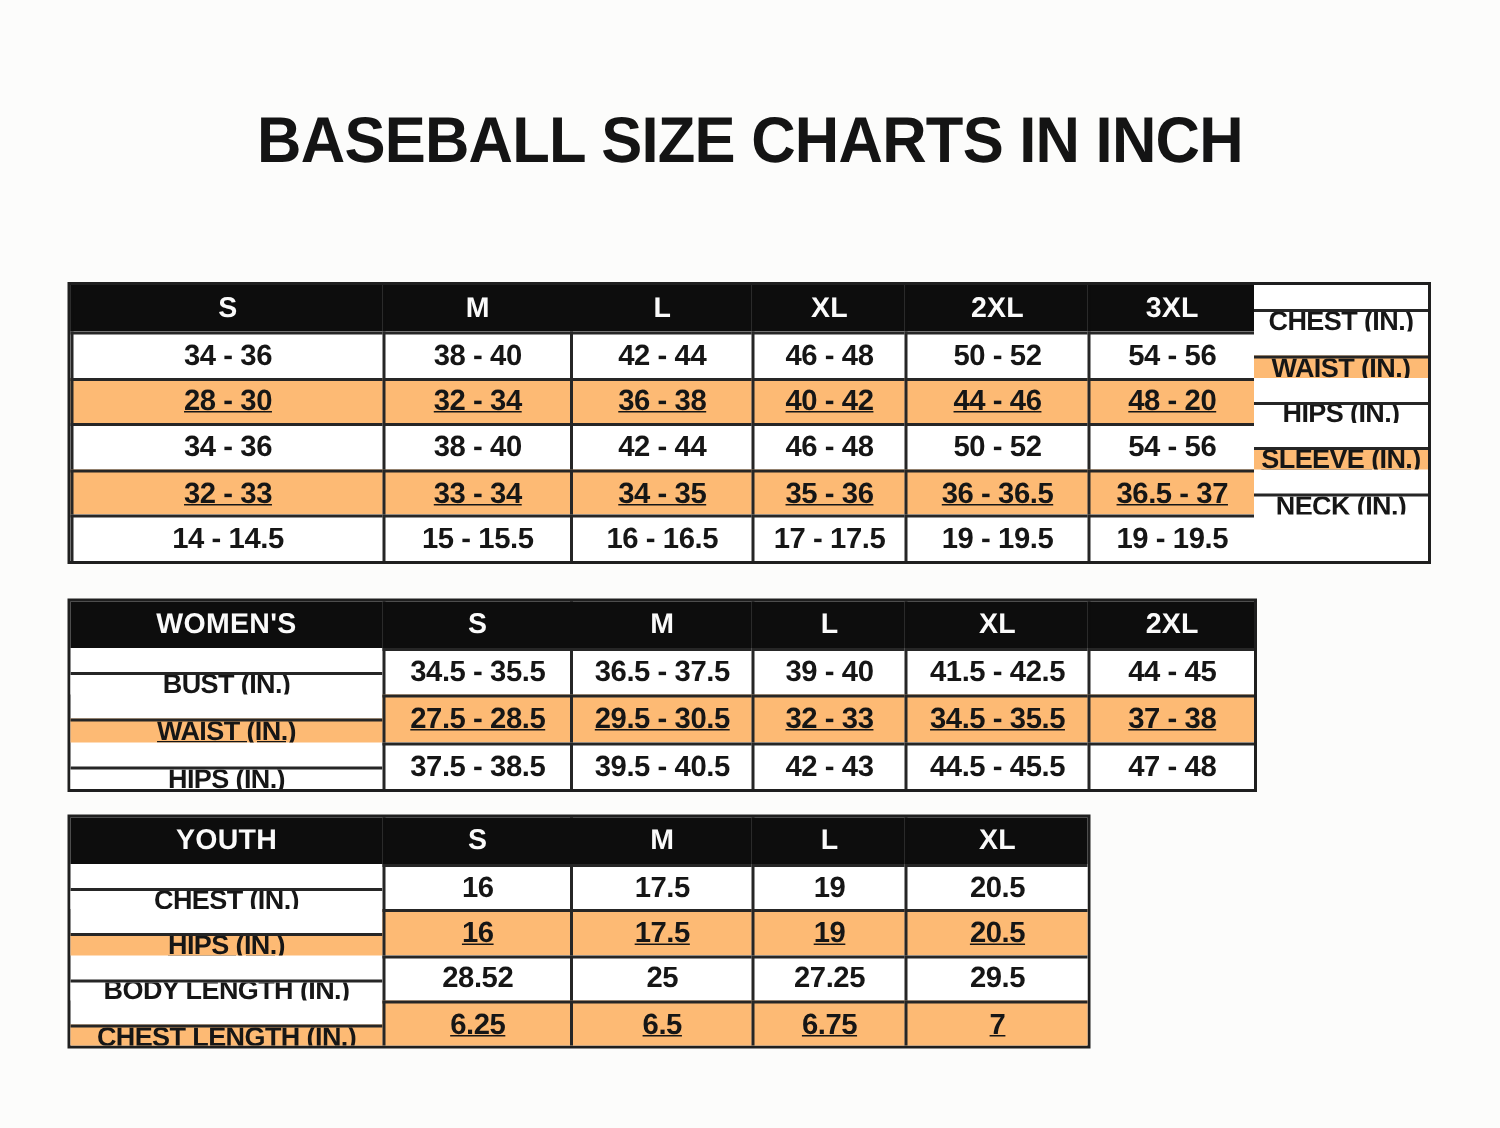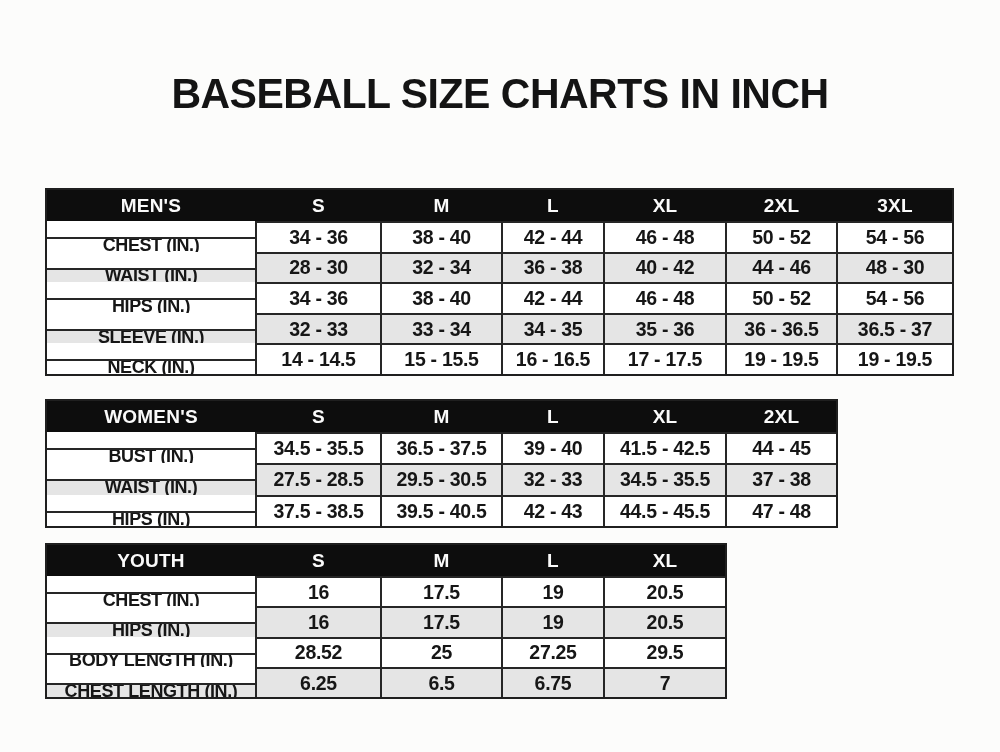--- a/index.html
+++ b/index.html
@@ -61,53 +61,52 @@
     color: #fafafa;
     font-size: 19px;
     letter-spacing: 0.2px;
   }
   .td {
     background: #ffffff;
     color: #161616;
     font-size: 19.5px;
     letter-spacing: -0.3px;
   }
-  .td.alt { background: #e5e5e5; }
+  .td.alt { background: #fdba74; text-decoration: underline; }
   .td.lab { font-size: 18px; letter-spacing: -0.4px; margin-top: 16px; }
   .bl { border-left: 2px solid #262626; }
   .th.bl { border-left: 2px solid #0d0d0d; }
   .bt { border-top: 2px solid #262626; }
 </style>
 </head>
 <body>
 
 <div class="page">
   <div class="title">BASEBALL SIZE CHARTS IN INCH</div>
   <div class="tbl tbl-mens">
-      <div class="cell th">MEN'S</div>
       <div class="cell th bl">S</div>
       <div class="cell th bl">M</div>
       <div class="cell th bl">L</div>
       <div class="cell th bl">XL</div>
       <div class="cell th bl">2XL</div>
       <div class="cell th bl">3XL</div>
       <div class="cell td bt lab">CHEST (IN.)</div>
       <div class="cell td bt bl">34 - 36</div>
       <div class="cell td bt bl">38 - 40</div>
       <div class="cell td bt bl">42 - 44</div>
       <div class="cell td bt bl">46 - 48</div>
       <div class="cell td bt bl">50 - 52</div>
       <div class="cell td bt bl">54 - 56</div>
       <div class="cell td bt alt lab">WAIST (IN.)</div>
       <div class="cell td bt alt bl">28 - 30</div>
       <div class="cell td bt alt bl">32 - 34</div>
       <div class="cell td bt alt bl">36 - 38</div>
       <div class="cell td bt alt bl">40 - 42</div>
       <div class="cell td bt alt bl">44 - 46</div>
-      <div class="cell td bt alt bl">48 - 30</div>
+      <div class="cell td bt alt bl">48 - 20</div>
       <div class="cell td bt lab">HIPS (IN.)</div>
       <div class="cell td bt bl">34 - 36</div>
       <div class="cell td bt bl">38 - 40</div>
       <div class="cell td bt bl">42 - 44</div>
       <div class="cell td bt bl">46 - 48</div>
       <div class="cell td bt bl">50 - 52</div>
       <div class="cell td bt bl">54 - 56</div>
       <div class="cell td bt alt lab">SLEEVE (IN.)</div>
       <div class="cell td bt alt bl">32 - 33</div>
       <div class="cell td bt alt bl">33 - 34</div>

